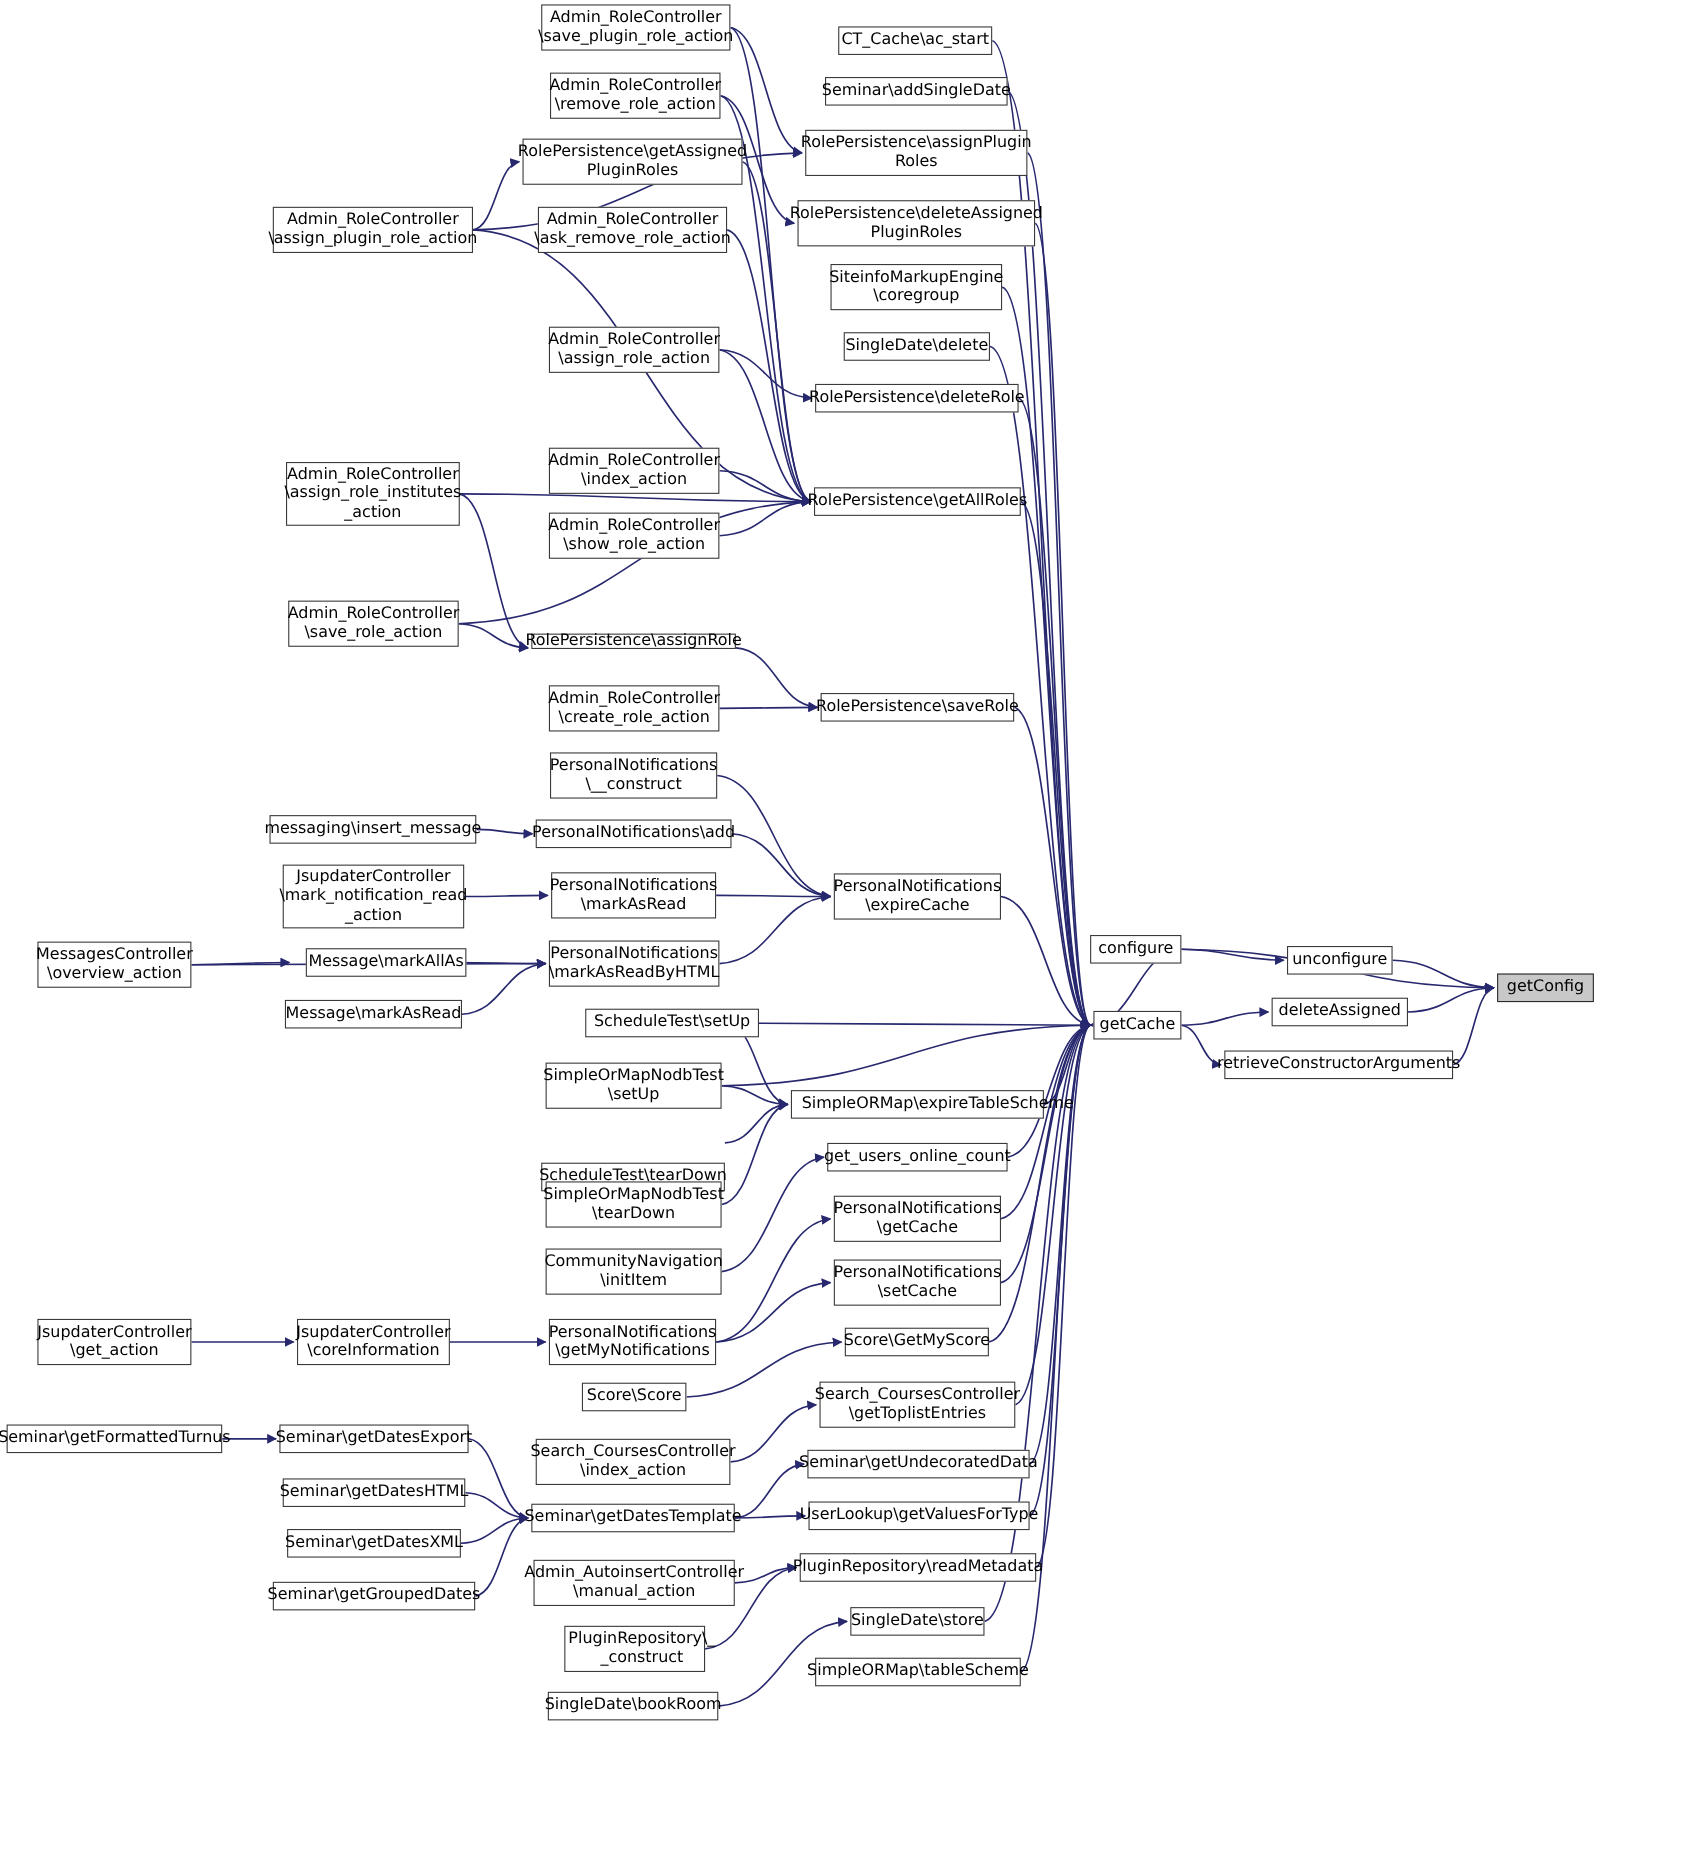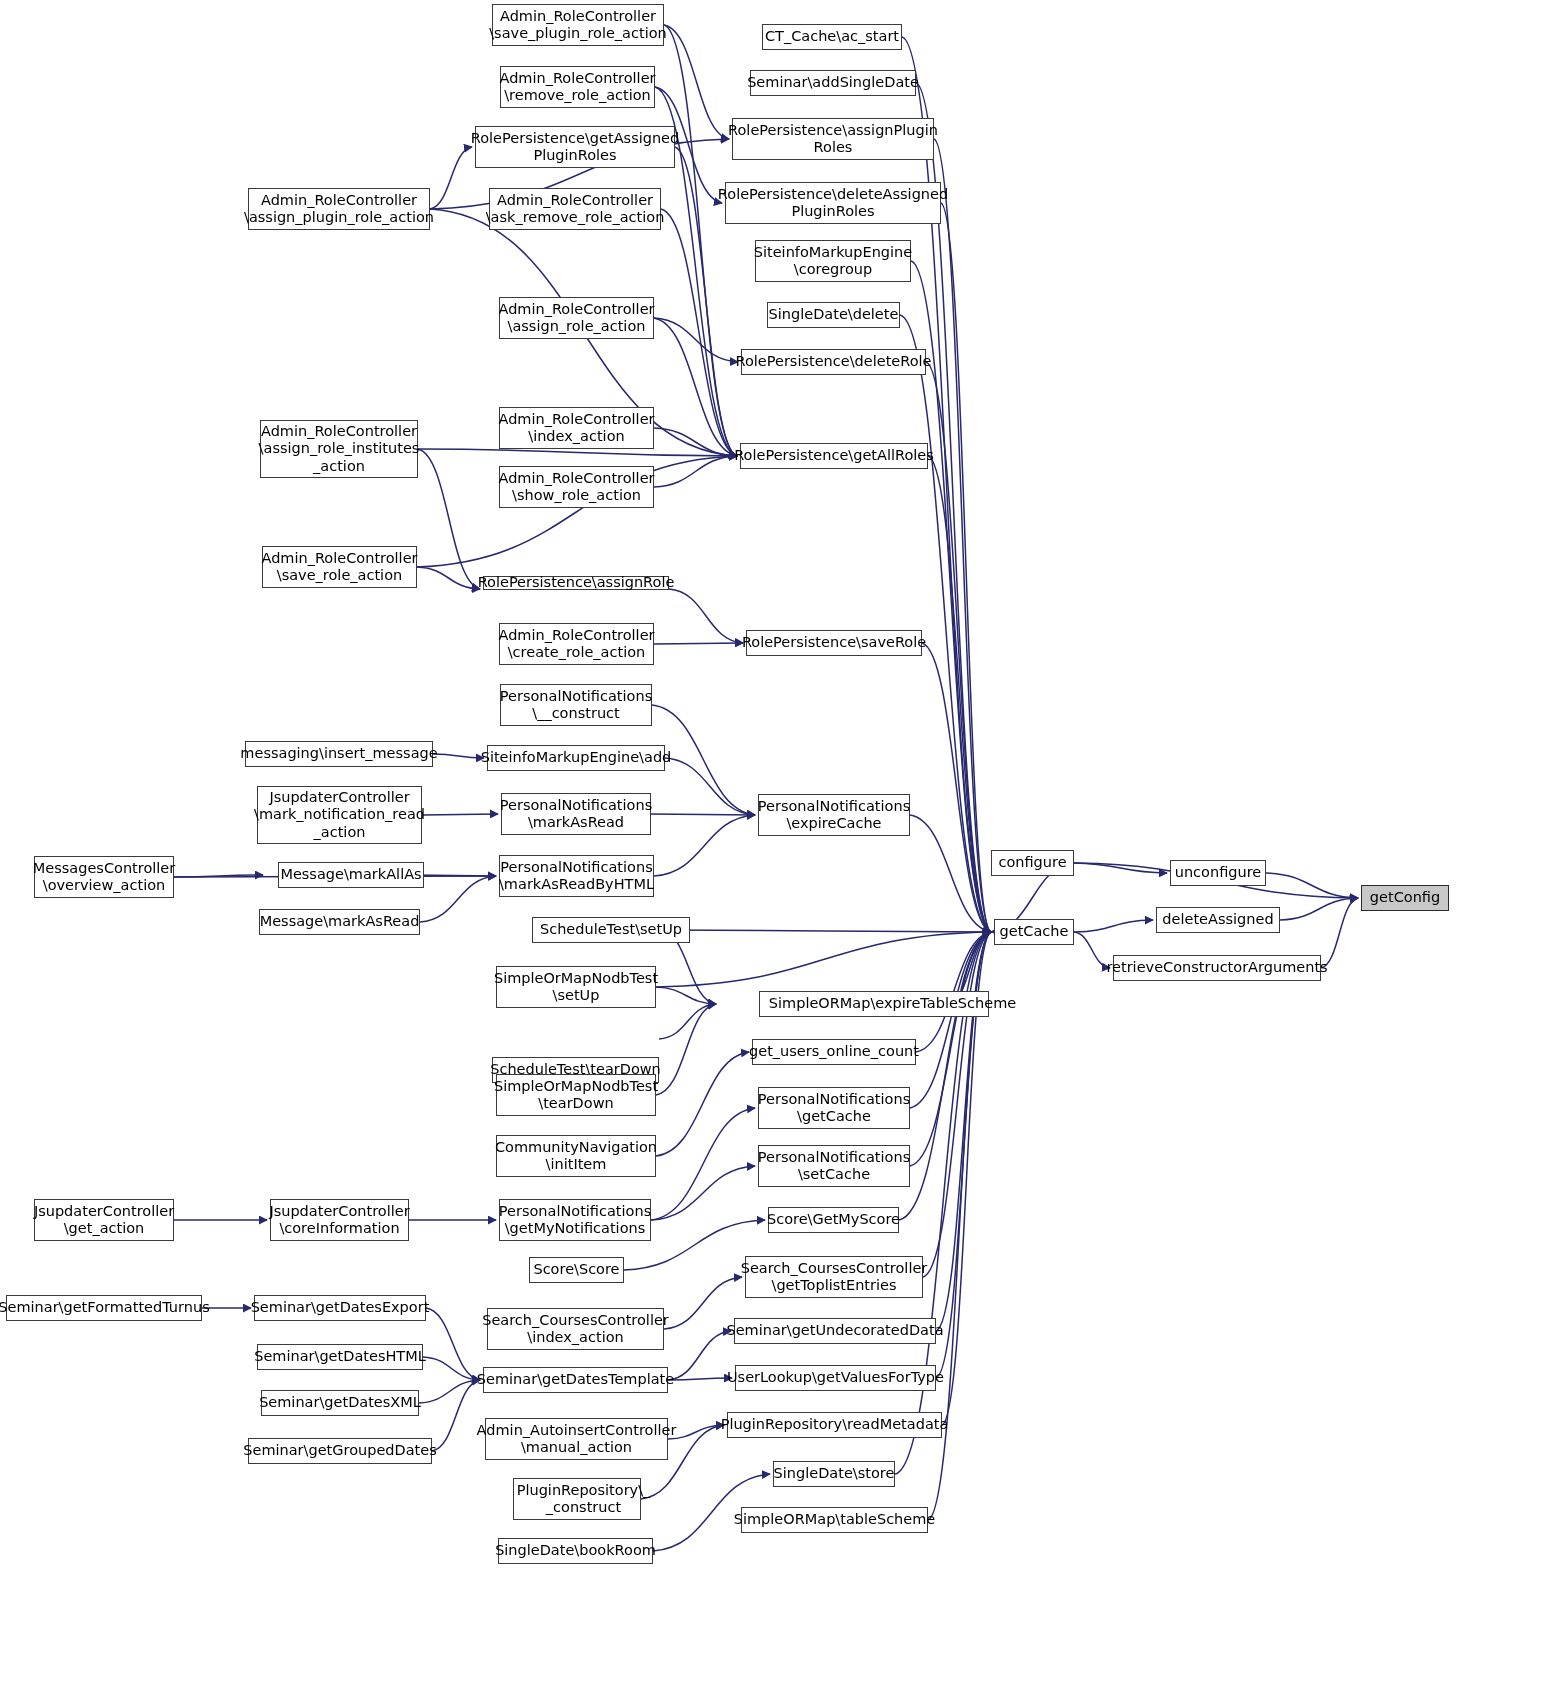--- a/index.html
+++ b/index.html
@@ -170,21 +170,21 @@
 \show_role_action</div>
       <div class="node" style="left: 262px; top: 546px; width: 155px; height: 42px;">Admin_RoleController
 \save_role_action</div>
       <div class="node" style="left: 483px; top: 576px; width: 186px; height: 14px;">RolePersistence\assignRole</div>
       <div class="node" style="left: 499px; top: 623px; width: 155px; height: 42px;">Admin_RoleController
 \create_role_action</div>
       <div class="node" style="left: 746px; top: 630px; width: 176px; height: 26px;">RolePersistence\saveRole</div>
       <div class="node" style="left: 500px; top: 684px; width: 152px; height: 42px;">PersonalNotifications
 \__construct</div>
       <div class="node" style="left: 245px; top: 741px; width: 188px; height: 26px;">messaging\insert_message</div>
-      <div class="node" style="left: 487px; top: 745px; width: 178px; height: 26px;">SiteinfoMarkupEngine\add</div>
+      <div class="node" style="left: 487px; top: 745px; width: 178px; height: 26px;">PersonalNotifications\add</div>
       <div class="node" style="left: 257px; top: 786px; width: 165px; height: 58px;">JsupdaterController
 \mark_notification_read
 _action</div>
       <div class="node" style="left: 501px; top: 793px; width: 150px; height: 42px;">PersonalNotifications
 \markAsRead</div>
       <div class="node" style="left: 758px; top: 794px; width: 152px; height: 42px;">PersonalNotifications
 \expireCache</div>
       <div class="node" style="left: 34px; top: 856px; width: 140px; height: 42px;">MessagesController
 \overview_action</div>
       <div class="node" style="left: 266px; top: 862px; width: 146px; height: 26px; margin-left: 12px;">Message\markAllAs</div>
@@ -193,21 +193,21 @@
       <div class="node" style="left: 991px; top: 850px; width: 83px; height: 26px;">configure</div>
       <div class="node" style="left: 1170px; top: 860px; width: 96px; height: 26px;">unconfigure</div>
       <div class="node focus" style="left: 1361px; top: 885px; width: 88px; height: 26px;">getConfig</div>
       <div class="node" style="left: 259px; top: 909px; width: 161px; height: 26px;">Message\markAsRead</div>
       <div class="node" style="left: 1156px; top: 907px; width: 124px; height: 26px;">deleteAssigned</div>
       <div class="node" style="left: 994px; top: 919px; width: 80px; height: 26px;">getCache</div>
       <div class="node" style="left: 532px; top: 917px; width: 158px; height: 26px;">ScheduleTest\setUp</div>
       <div class="node" style="left: 1113px; top: 955px; width: 208px; height: 26px;">retrieveConstructorArguments</div>
       <div class="node" style="left: 496px; top: 966px; width: 160px; height: 42px;">SimpleOrMapNodbTest
 \setUp</div>
-      <div class="node" style="left: 759px; top: 991px; width: 230px; height: 26px; padding-left: 40px;">SimpleORMap\expireTableScheme</div>
+      <div class="node" style="left: 719px; top: 991px; width: 230px; height: 26px; padding-left: 40px;">SimpleORMap\expireTableScheme</div>
       <div class="node" style="left: 492px; top: 1026px; width: 167px; height: 26px; margin-top: 31px;">ScheduleTest\tearDown</div>
       <div class="node" style="left: 752px; top: 1039px; width: 164px; height: 26px;">get_users_online_count</div>
       <div class="node" style="left: 496px; top: 1074px; width: 160px; height: 42px;">SimpleOrMapNodbTest
 \tearDown</div>
       <div class="node" style="left: 758px; top: 1087px; width: 152px; height: 42px;">PersonalNotifications
 \getCache</div>
       <div class="node" style="left: 496px; top: 1135px; width: 160px; height: 42px;">CommunityNavigation
 \initItem</div>
       <div class="node" style="left: 758px; top: 1145px; width: 152px; height: 42px;">PersonalNotifications
 \setCache</div>

